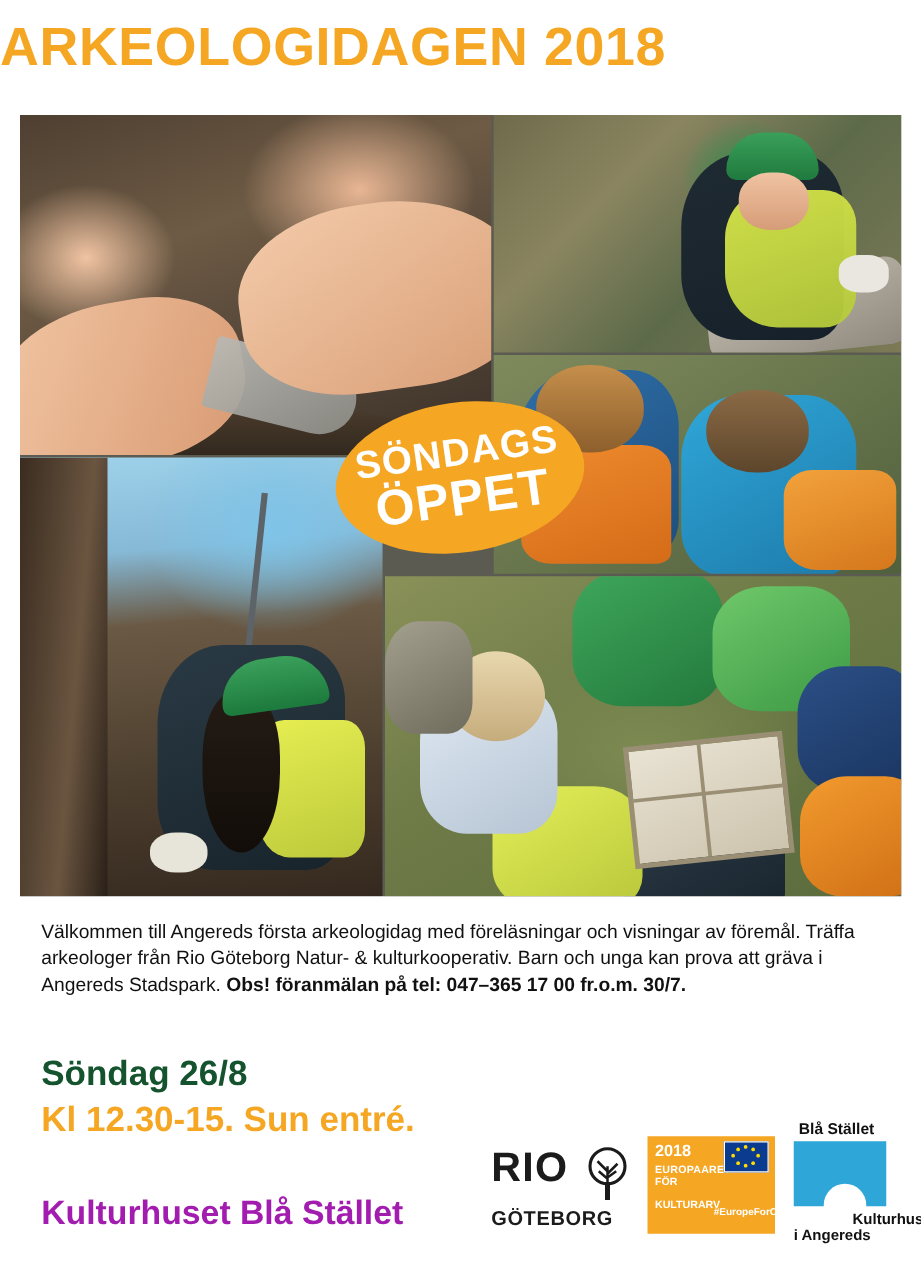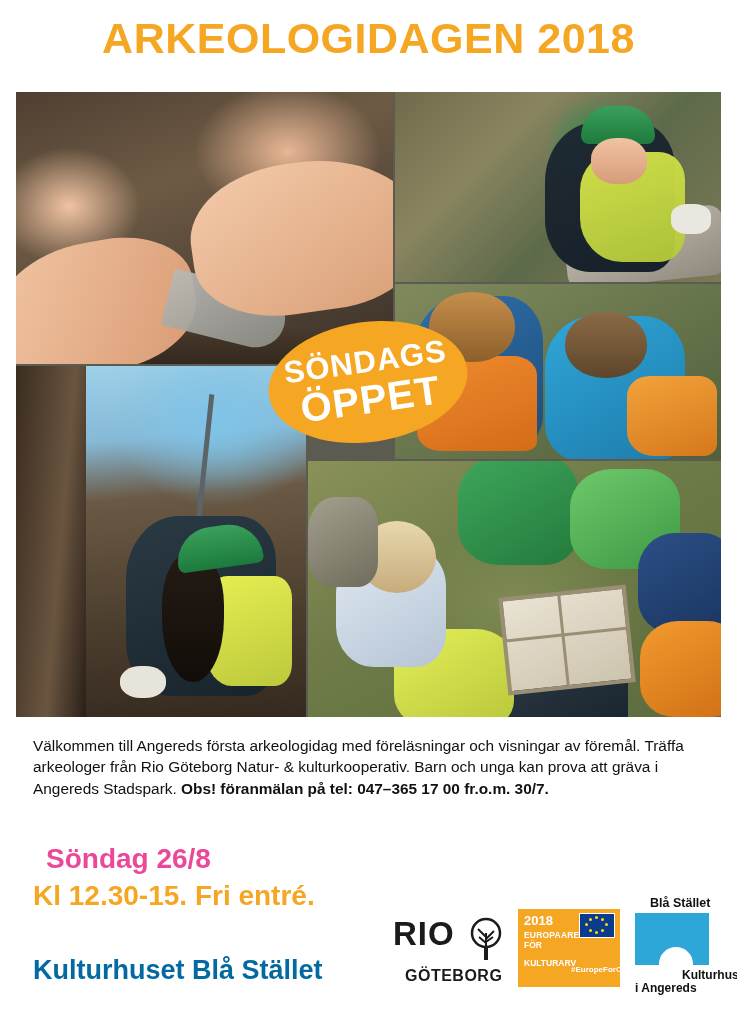--- a/index.html
+++ b/index.html
@@ -20,21 +20,21 @@
     height: 1024px;
     background: #ffffff;
   }
 
   
   .title {
     position: absolute;
     left: 0;
     top: 14px;
     width: 737px;
-    text-align: center;
+    text-align: left;
     font-size: 43px;
     font-weight: bold;
     letter-spacing: 0.5px;
     color: #f5a623;
     font-family: "Liberation Sans", sans-serif;
   }
 
   
   .collage {
     position: absolute;
@@ -272,60 +272,60 @@
     width: 672px;
     font-size: 15.4px;
     line-height: 1.38;
     color: #111111;
   }
   .body-copy b { font-weight: bold; }
 
   
   .date-line {
     position: absolute;
-    left: 46px;
+    left: 33px;
     top: 843px;
     font-size: 28px;
     font-weight: bold;
-    color: #ec4899;
+    color: #14532d;
   }
   .time-line {
     position: absolute;
     left: 33px;
     top: 880px;
     font-size: 28px;
     font-weight: bold;
     color: #f5a623;
   }
 
   
   .venue {
     position: absolute;
     left: 33px;
     top: 955px;
     font-size: 27px;
     font-weight: bold;
-    color: #0369a1;
+    color: #a21caf;
   }
 
   
   .logo-rio {
     position: absolute;
     left: 393px;
     top: 915px;
     width: 112px;
     height: 82px;
     color: #1b1b1b;
   }
   .logo-rio .rio-text {
     position: absolute; left: 0; top: 0;
     font-size: 33px; font-weight: bold; letter-spacing: 1px; text-align: center;
   }
   .logo-rio .gbg-text {
-    position: absolute; left: 12px; top: 52px;
+    position: absolute; left: 0; top: 52px;
     font-size: 16px; font-weight: bold; letter-spacing: 0.5px;
   }
   .logo-rio .tree {
     position: absolute; left: 72px; top: 2px; width: 42px; height: 46px;
   }
 
   .logo-eu {
     position: absolute;
     left: 518px;
     top: 909px;
@@ -353,21 +353,21 @@
 
   .logo-bla {
     position: absolute;
     left: 630px;
     top: 896px;
     width: 92px;
     height: 100px;
     color: #111111;
   }
   .logo-bla .bla-name {
-    position: absolute; left: 20px; top: 0; font-size: 12.5px; font-weight: bold;
+    position: absolute; left: 9px; top: 0; font-size: 12.5px; font-weight: bold;
   }
   .logo-bla .bla-mark {
     position: absolute; left: 5px; top: 17px; width: 74px; height: 52px;
     background: #2fa6d8;
   }
   .logo-bla .bla-arch {
     position: absolute; left: 24px; top: 34px; width: 34px; height: 35px;
     background: #ffffff;
     border-radius: 17px 17px 0 0;
   }
@@ -436,21 +436,21 @@
   <div class="badge">
     <div class="l1">SÖNDAGS</div>
     <div class="l2">ÖPPET</div>
   </div>
 
   <div class="body-copy">
     <span>Välkommen till Angereds första arkeologidag med föreläsningar och visningar av föremål. Träffa arkeologer från Rio Göteborg Natur- &amp; kulturkooperativ. Barn och unga kan prova att gräva i Angereds Stadspark. </span><b>Obs! föranmälan på tel: 047–365 17 00 fr.o.m. 30/7.</b>
   </div>
 
   <div class="date-line">Söndag 26/8</div>
-  <div class="time-line">Kl 12.30-15. Fri entré.</div>
+  <div class="time-line">Kl 12.30-15. Sun entré.</div>
   <div class="venue">Kulturhuset Blå Stället</div>
 
   <div class="logo-rio">
     <div class="rio-text">RIO</div>
     <div class="gbg-text">GÖTEBORG</div>
     <svg class="tree" viewBox="0 0 42 46">
       <circle cx="21" cy="16" r="14" fill="none" stroke="#1b1b1b" stroke-width="2.5"></circle>
       <path d="M21 30 L21 16 M21 20 L13 12 M21 22 L29 14 M21 26 L14 20 M21 25 L28 20" stroke="#1b1b1b" stroke-width="2" fill="none"></path>
       <rect x="19" y="29" width="4" height="14" fill="#1b1b1b"></rect>
     </svg>

